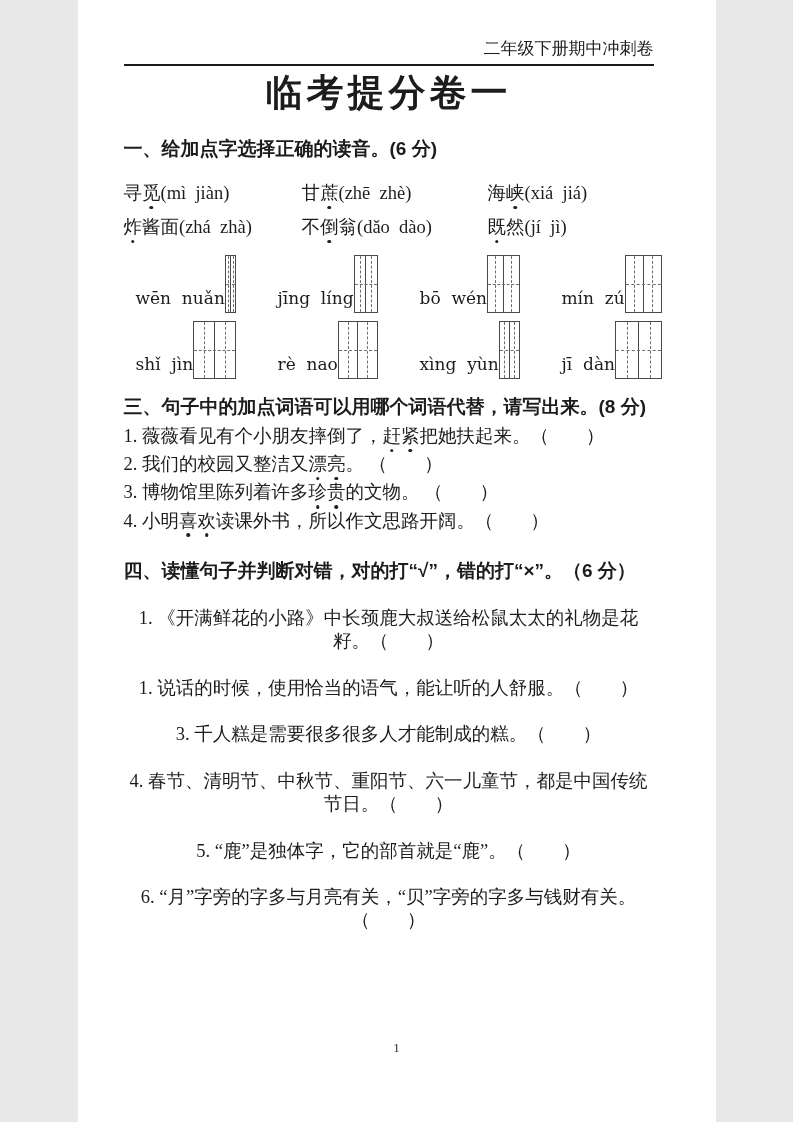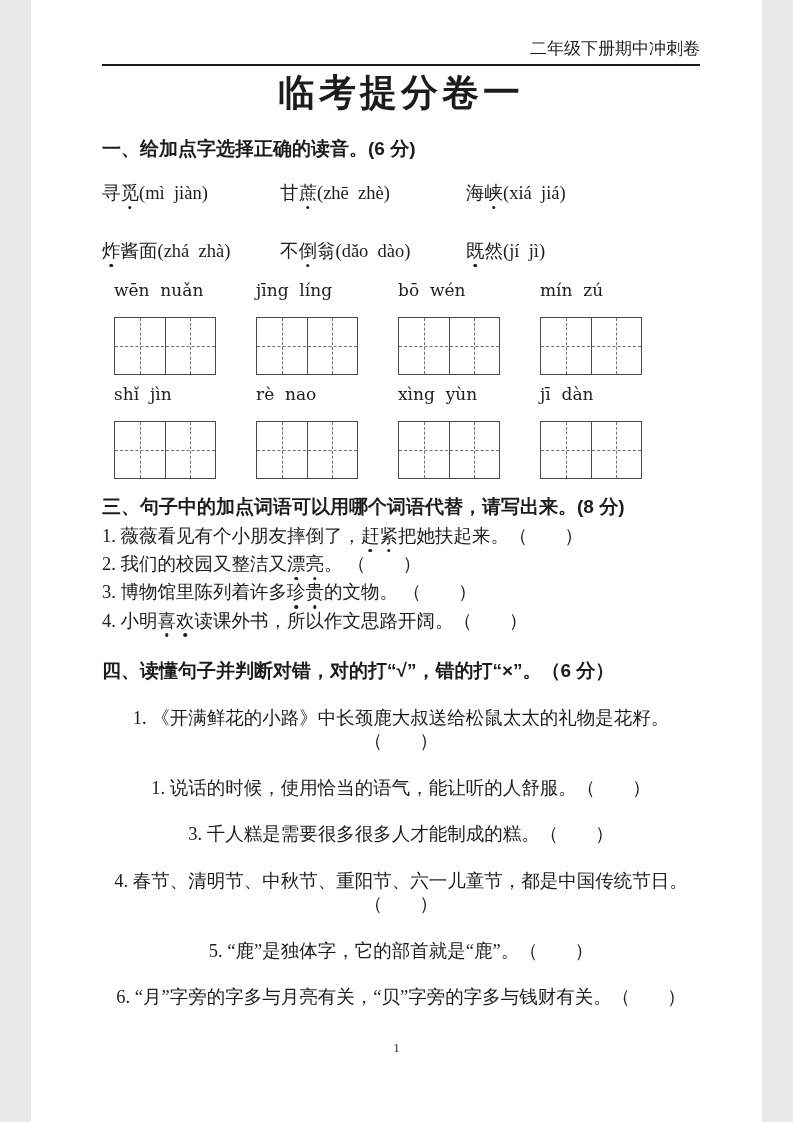--- a/index.html
+++ b/index.html
@@ -1,23 +1,23 @@
 <!DOCTYPE html>
 <html><head>
 <meta charset="utf-8">
 <style>
   html, body { margin: 0; padding: 0; background: #e8e8e8; }
   .page {
     position: relative;
-    width: 731px;
+    width: 638px;
     height: 1122px;
     margin: 0 auto;
     background: #ffffff;
     box-sizing: border-box;
-    padding: 38px 62px 0 71px;
+    padding: 38px 62px 0 46px;
     font-family: "Liberation Serif", "DejaVu Serif", serif;
     color: #1c1c1c;
     overflow: hidden;
   }
 
   .header {
     text-align: right;
     font-size: 17px;
     line-height: 22px;
     padding-bottom: 4px;
@@ -53,21 +53,21 @@
   .body-line {
     font-size: 18.5px;
     line-height: 1.25;
     white-space: pre-wrap;
   }
 
   
   .s1-grid {
     display: grid;
     grid-template-columns: 178px 186px auto;
-    row-gap: 35px;
+    row-gap: 11px;
     margin-top: 21px;
   }
 
   
   .emph-char { position: relative; display: inline-block; }
   .emph-char::after {
     content: "";
     position: absolute;
     left: 50%;
     bottom: -4px;
@@ -81,23 +81,21 @@
   
   .s2-row {
     display: flex;
     margin-left: 12px;
     gap: 42px;
     margin-top: 8px;
   }
   .s2-col {
     width: 100px;
     display: flex;
-    flex-direction: column;
-    align-items: flex-start;
-    gap: 12px;
+    align-items: flex-end;
   }
   .pinyin {
     font-family: "DejaVu Serif", serif;
     font-size: 17px;
     line-height: 22px;
     white-space: pre;
     margin-bottom: 4px;
   }
   .tzg {
     display: flex;

